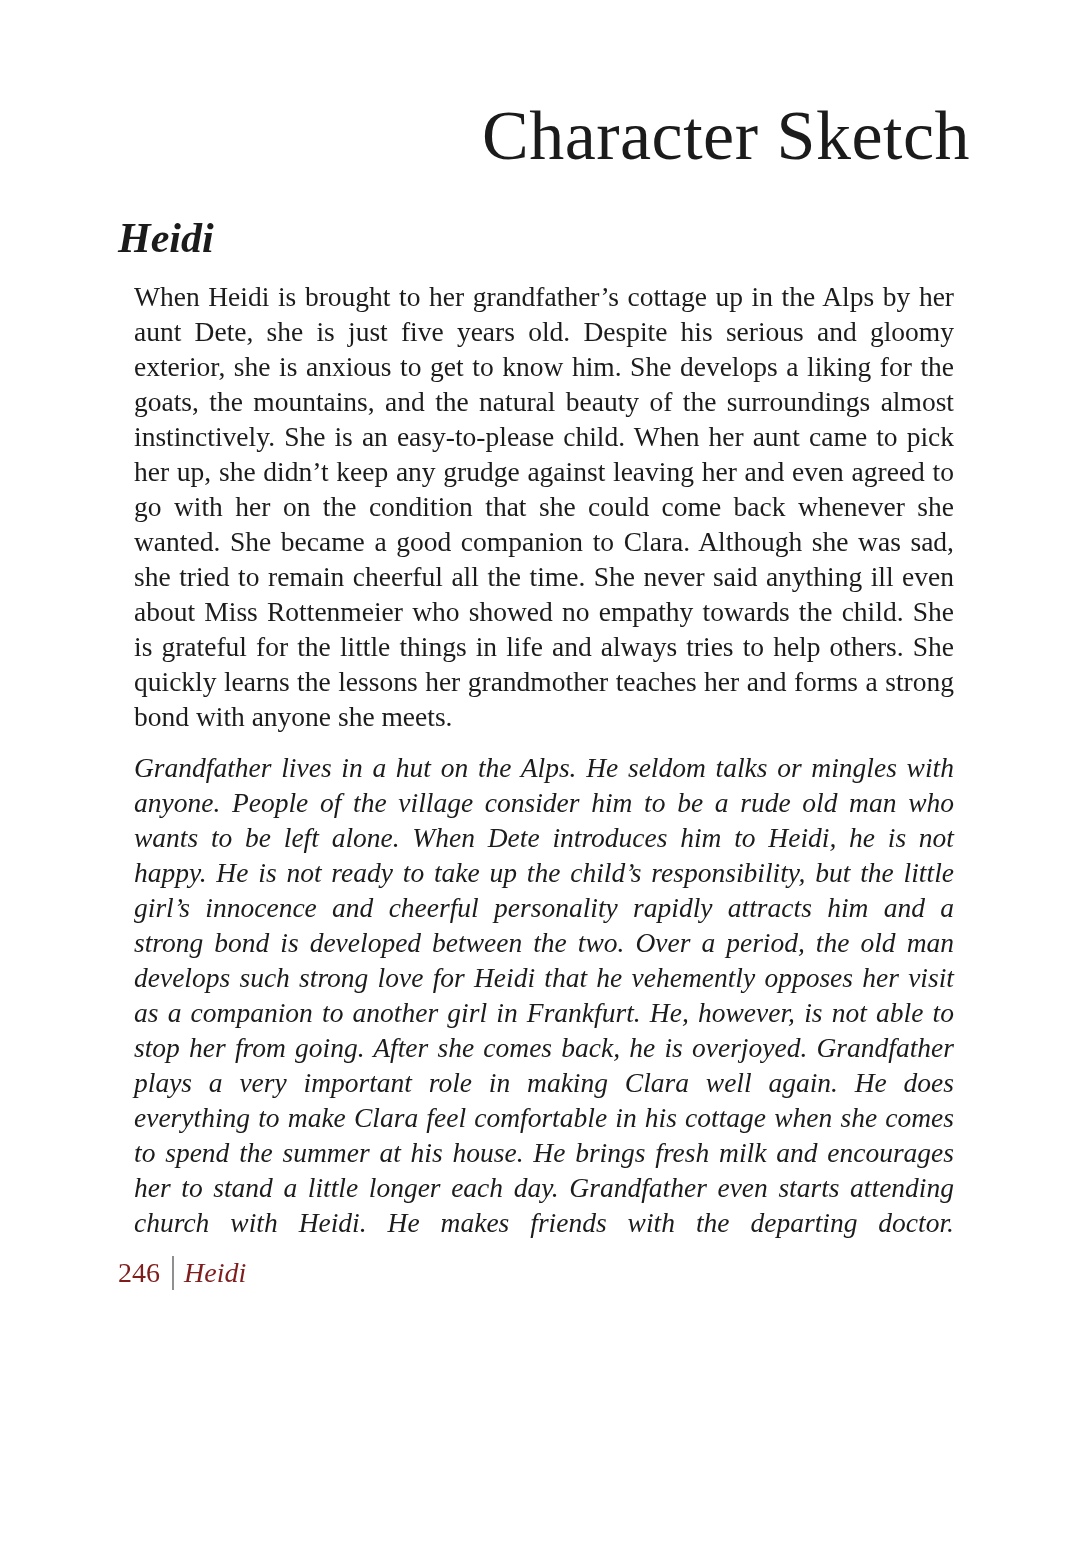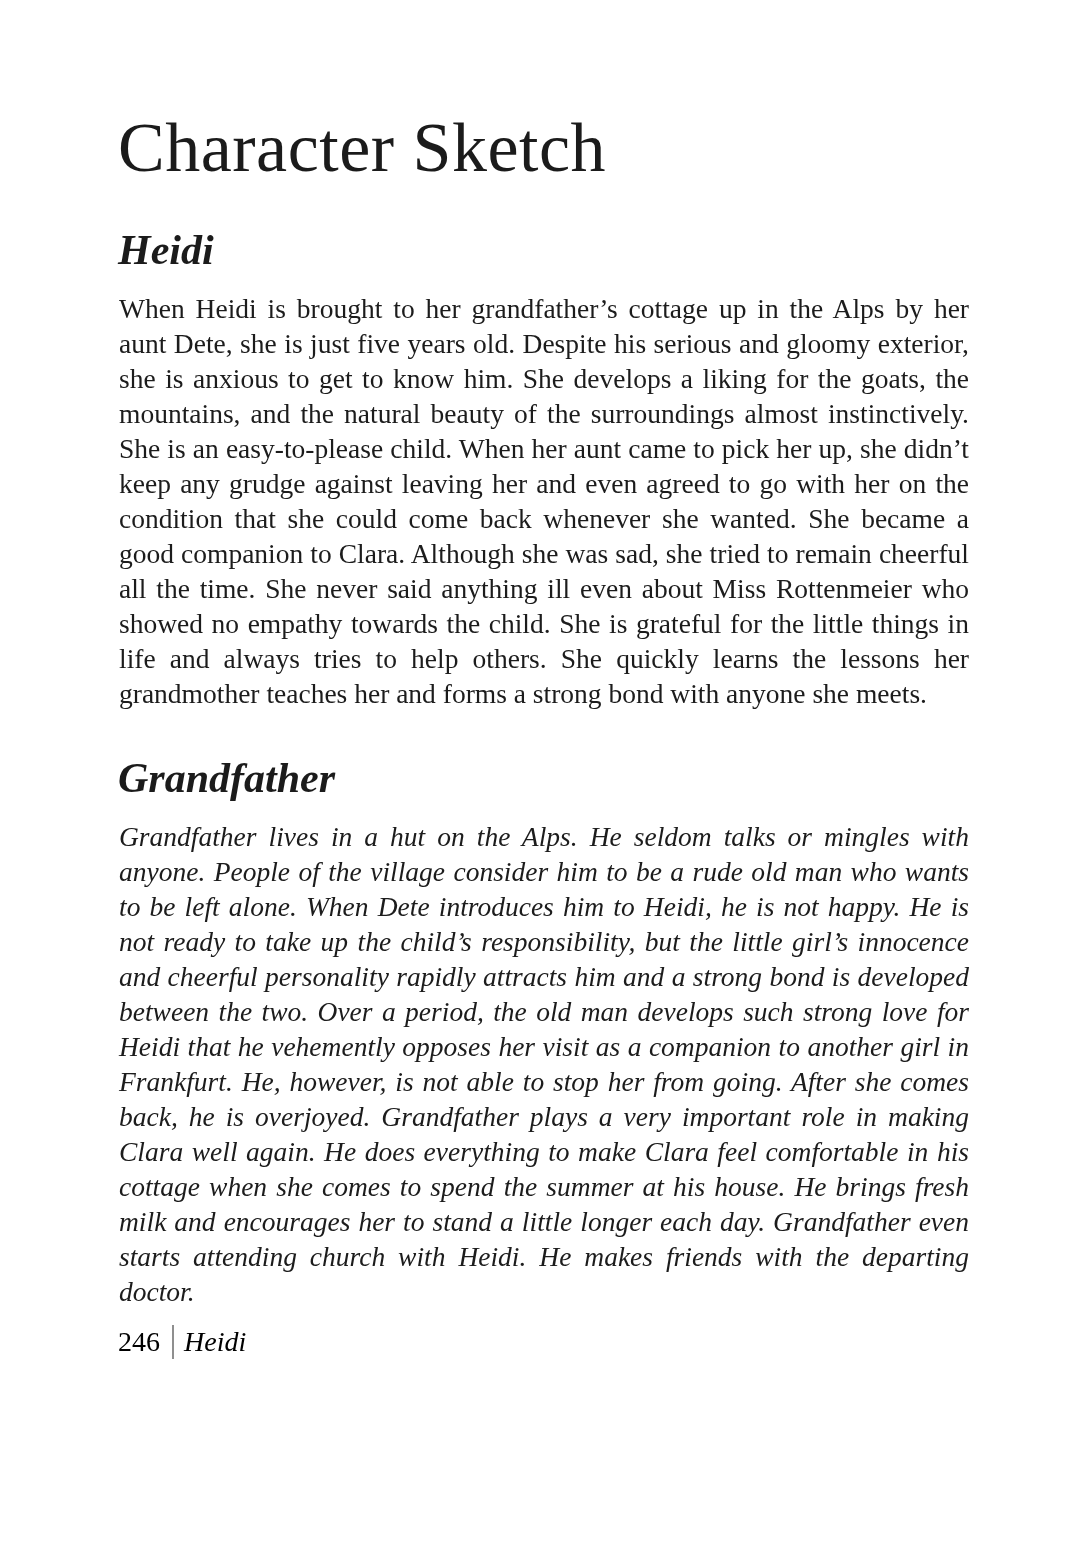--- a/index.html
+++ b/index.html
@@ -15,56 +15,56 @@
     color: #1c1c1c;
   }
   .page {
     box-sizing: border-box;
     width: 1087px;
     height: 1552px;
     padding: 92px 117px 0 118px;
     background: #ffffff;
   }
   .page-title {
-    margin: 16px 0 40px 0;
-    text-align: left;
+    margin: 4px 0 40px 0;
+    text-align: right;
     font-size: 70px;
     line-height: 1.15;
     font-weight: 400;
     letter-spacing: 0.5px;
     color: #1b1b1b;
   }
   .section-heading {
     margin: 46px 0 20px 0;
     font-size: 42px;
     line-height: 1.0;
     font-style: italic;
     font-weight: 700;
     color: #1b1b1b;
   }
   .section-heading.first {
     margin-top: 0;
   }
   .body-text {
-    margin: 1px;
+    margin: 16px;
     font-size: 27.5px;
     line-height: 35px;
     text-align: justify;
     color: #1c1c1c;
   }
   .body-text.continued {
     text-align-last: justify;
     font-style: italic;
   }
   .footer {
     margin-top: 16px;
     display: flex;
     align-items: center;
     font-size: 28px;
-    color: #000000;
+    color: #7f1d1d;
   }
   .footer .page-number {
     font-style: normal;
   }
   .footer .separator {
     display: inline-block;
     width: 2px;
     height: 34px;
     background: #8f8f8f;
     margin: 0 10px 0 12px;
@@ -77,21 +77,20 @@
 <body>
 
 <div class="page">
 
   <h1 class="page-title">Character Sketch</h1>
 
   <h2 class="section-heading first">Heidi</h2>
 
   <p class="body-text">When Heidi is brought to her grandfather’s cottage up in the Alps by her aunt Dete, she is just five years old. Despite his serious and gloomy exterior, she is anxious to get to know him. She develops a liking for the goats, the mountains, and the natural beauty of the surroundings almost instinctively. She is an easy-to-please child. When her aunt came to pick her up, she didn’t keep any grudge against leaving her and even agreed to go with her on the condition that she could come back whenever she wanted. She became a good companion to Clara. Although she was sad, she tried to remain cheerful all the time. She never said anything ill even about Miss Rottenmeier who showed no empathy towards the child. She is grateful for the little things in life and always tries to help others. She quickly learns the lessons her grandmother teaches her and forms a strong bond with anyone she meets.</p>
 
-  <h2 class="section-heading">Grandfather</h2>
 
   <p class="body-text continued">Grandfather lives in a hut on the Alps. He seldom talks or mingles with anyone. People of the village consider him to be a rude old man who wants to be left alone. When Dete introduces him to Heidi, he is not happy. He is not ready to take up the child’s responsibility, but the little girl’s innocence and cheerful personality rapidly attracts him and a strong bond is developed between the two. Over a period, the old man develops such strong love for Heidi that he vehemently opposes her visit as a companion to another girl in Frankfurt. He, however, is not able to stop her from going. After she comes back, he is overjoyed. Grandfather plays a very important role in making Clara well again. He does everything to make Clara feel comfortable in his cottage when she comes to spend the summer at his house. He brings fresh milk and encourages her to stand a little longer each day. Grandfather even starts attending church with Heidi. He makes friends with the departing doctor.</p>
 
   <div class="footer">
     <span class="page-number">246</span>
     <span class="separator"></span>
     <span class="book-title">Heidi</span>
   </div>
 
 </div>

